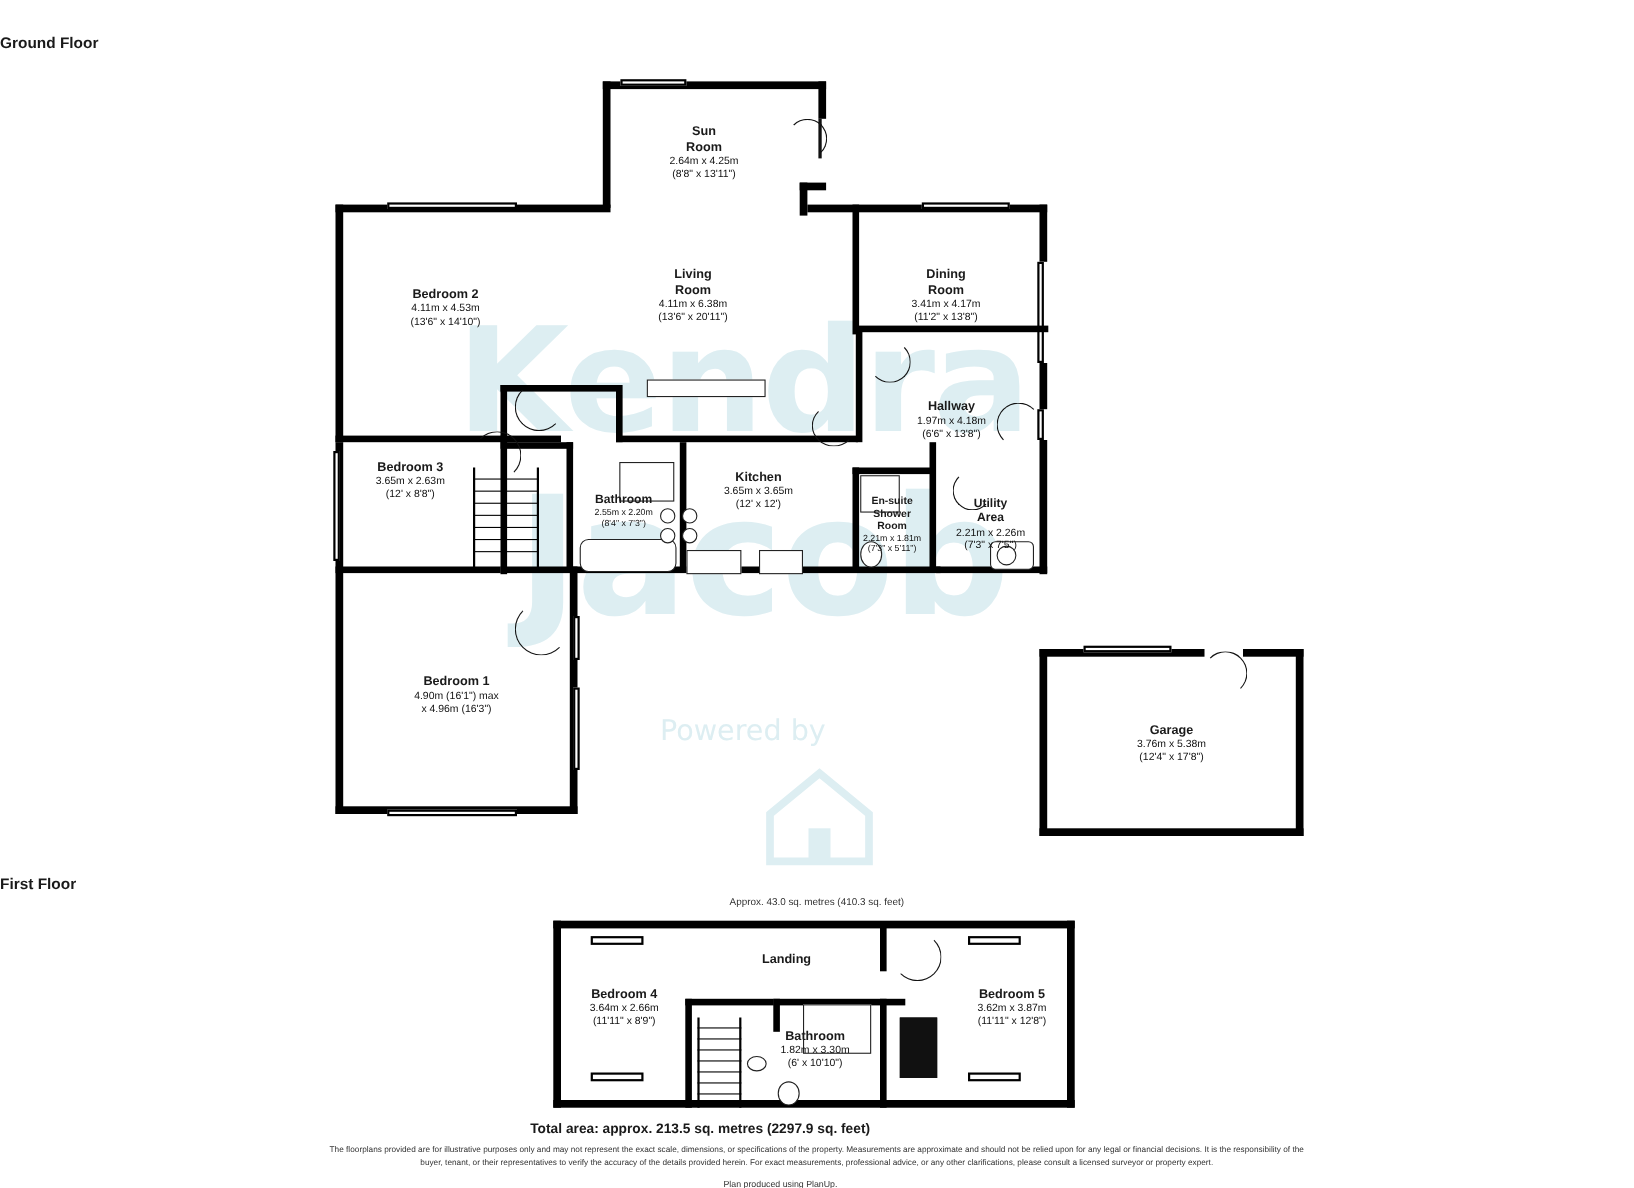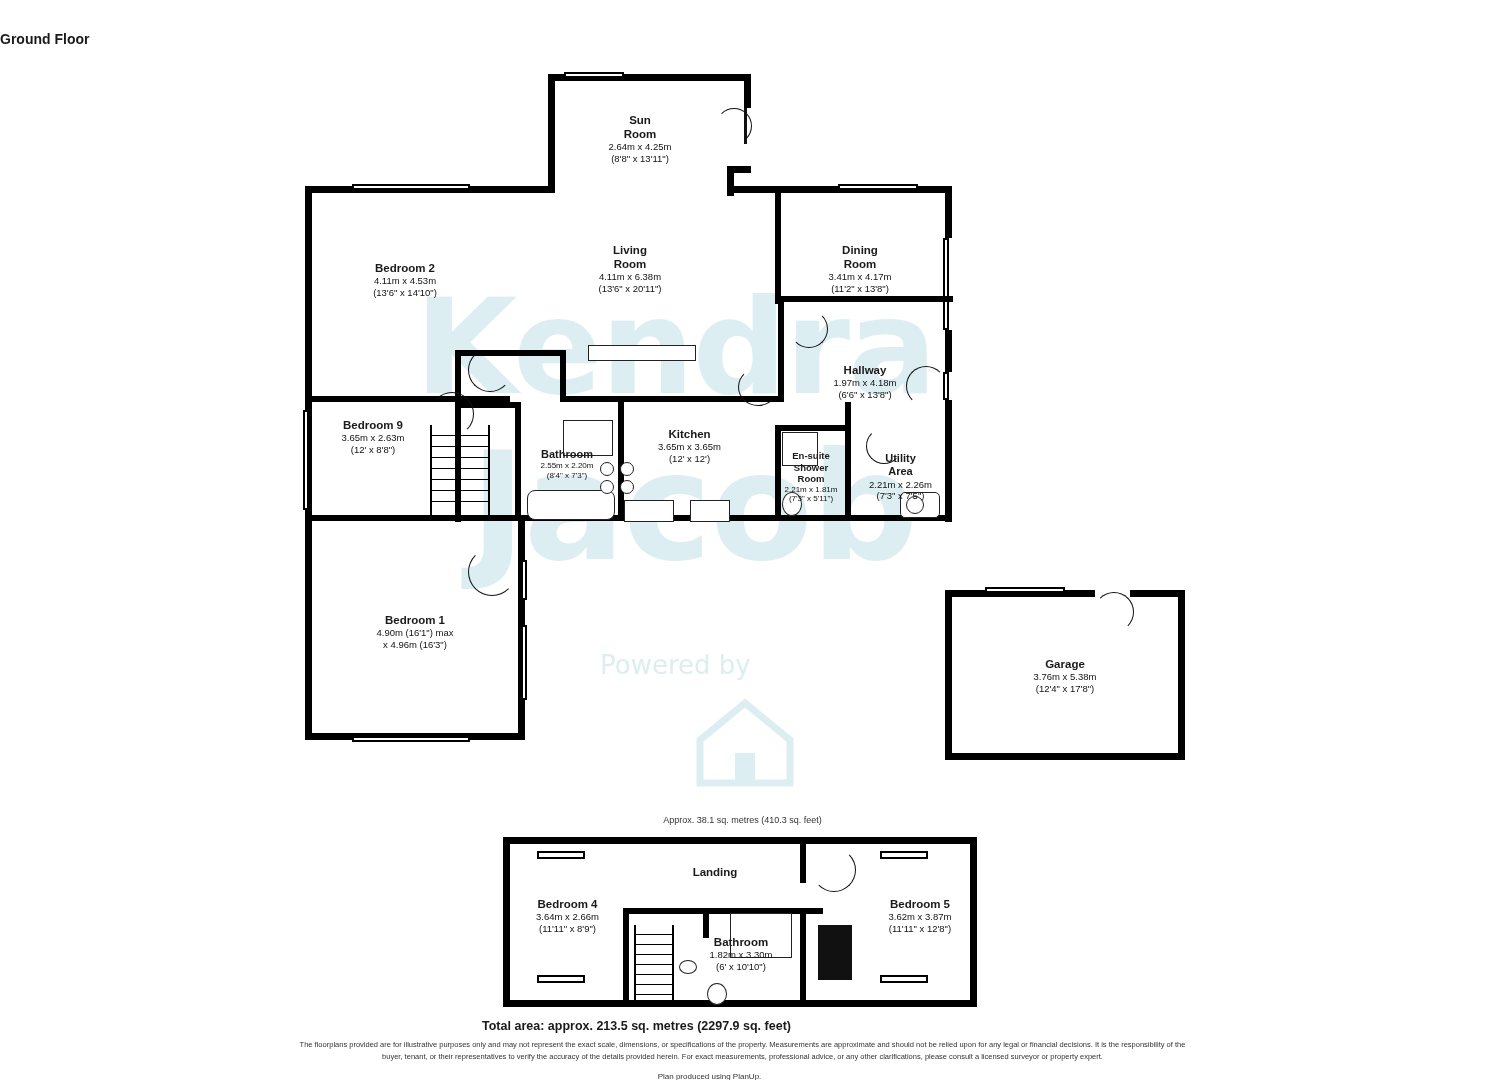--- a/index.html
+++ b/index.html
@@ -184,21 +184,21 @@
     <span class="dm2">(11'2" x 13'8")</span>
   </div>
 
   <div class="roomlabel" style="left:790px;top:363px;width:150px;">
     <span class="nm">Hallway</span>
     <span class="dm">1.97m x 4.18m</span>
     <span class="dm2">(6'6" x 13'8")</span>
   </div>
 
   <div class="roomlabel" style="left:293px;top:418px;width:160px;">
-    <span class="nm">Bedroom 9</span>
+    <span class="nm">Bedroom 3</span>
     <span class="dm">3.65m x 2.63m</span>
     <span class="dm2">(12' x 8'8")</span>
   </div>
 
   <div class="roomlabel small" style="left:512px;top:448px;width:110px;">
     <span class="nm" style="font-size:11px;">Bathroom</span>
     <span class="dm">2.55m x 2.20m</span>
     <span class="dm2">(8'4" x 7'3")</span>
   </div>
 
@@ -228,21 +228,22 @@
     <span class="dm">4.90m (16'1") max</span>
     <span class="dm2">x 4.96m (16'3")</span>
   </div>
 
   <div class="roomlabel" style="left:995px;top:657px;width:140px;">
     <span class="nm">Garage</span>
     <span class="dm">3.76m x 5.38m</span>
     <span class="dm2">(12'4" x 17'8")</span>
   </div>
 
-  <div class="subtitle" style="left:0;top:815px;width:1485px;">Approx. 38.1 sq. metres (410.3 sq. feet)</div>
+  <div class="title" style="left:0;top:795px;width:1485px;">First Floor</div>
+  <div class="subtitle" style="left:0;top:815px;width:1485px;">Approx. 43.0 sq. metres (410.3 sq. feet)</div>
 
   <div class="wall" style="left:503px;top:837px;width:474px;height:7px;"></div>
   <div class="wall" style="left:503px;top:837px;width:7px;height:170px;"></div>
   <div class="wall" style="left:970px;top:837px;width:7px;height:170px;"></div>
   <div class="wall" style="left:503px;top:1000px;width:474px;height:7px;"></div>
 
   <div class="winframe" style="left:537px;top:851px;width:48px;height:8px;"></div>
   <div class="winframe" style="left:880px;top:851px;width:48px;height:8px;"></div>
   <div class="winframe" style="left:537px;top:975px;width:48px;height:8px;"></div>
   <div class="winframe" style="left:880px;top:975px;width:48px;height:8px;"></div>

